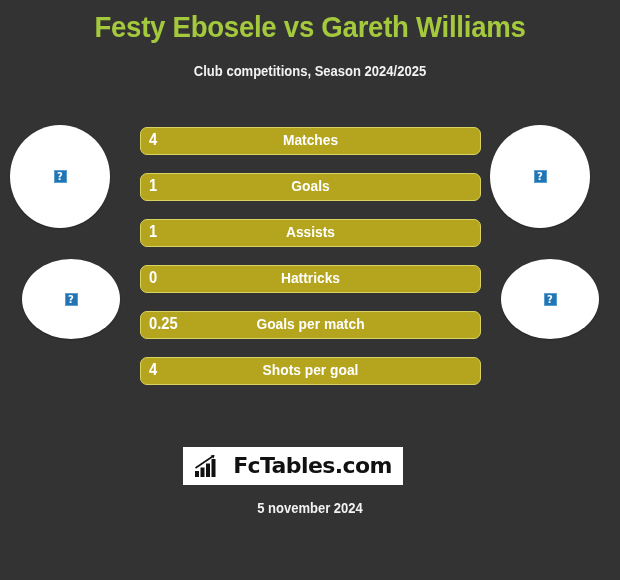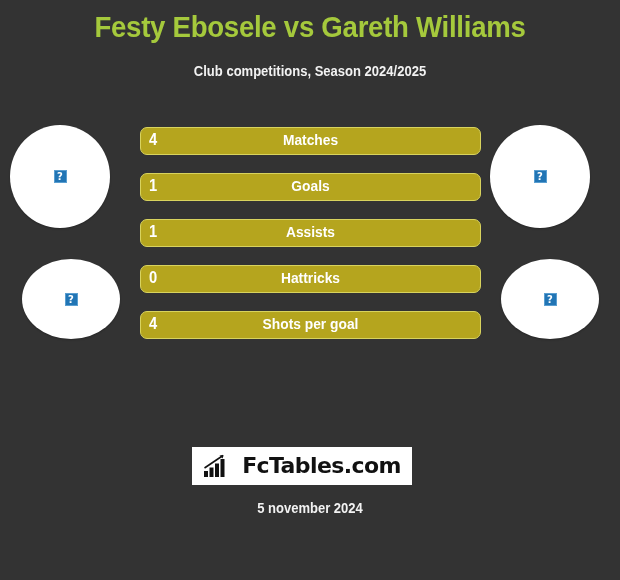--- a/index.html
+++ b/index.html
@@ -132,21 +132,21 @@
     font-family: "Liberation Sans Narrow", "Liberation Sans", sans-serif;
     transform: scaleX(0.92);
     transform-origin: center top;
     white-space: nowrap;
     z-index: 2;
   }
 
   
   .logo-box {
     position: absolute;
-    left: 192px;
+    left: 183px;
     top: 447px;
     width: 220px;
     height: 38px;
     background: #ffffff;
     display: flex;
     align-items: center;
     justify-content: center;
     gap: 9px;
   }
   .logo-icon { display: block; }
@@ -215,20 +215,25 @@
       <div class="bar-value">1</div>
       <div class="bar-label">Assists</div>
     </div>
 
     <div class="bar-row">
       <div class="bar"></div>
       <div class="bar-value">0</div>
       <div class="bar-label">Hattricks</div>
     </div>
 
+    <div class="bar-row">
+      <div class="bar"></div>
+      <div class="bar-value">0.25</div>
+      <div class="bar-label">Goals per match</div>
+    </div>
 
     <div class="bar-row">
       <div class="bar"></div>
       <div class="bar-value">4</div>
       <div class="bar-label">Shots per goal</div>
     </div>
 
 
   </div>
 

